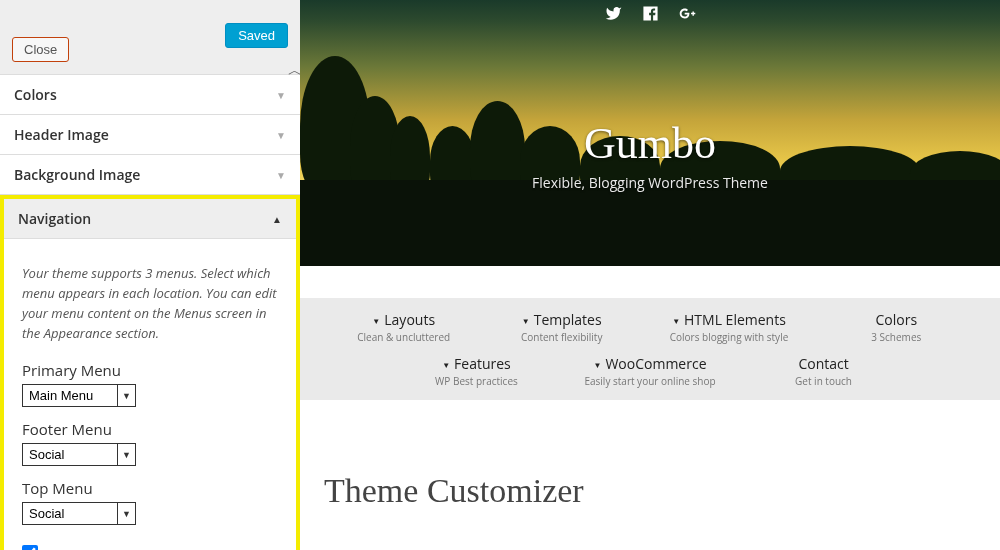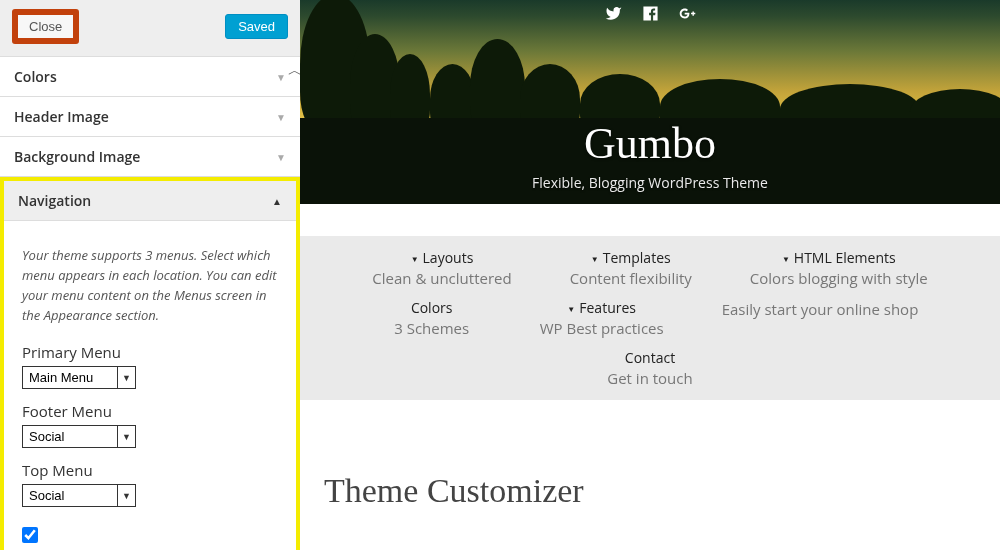--- a/index.html
+++ b/index.html
@@ -3,21 +3,21 @@
 <meta charset="utf-8">
 <style>
 * { box-sizing: border-box; margin: 0; padding: 0; }
 body { font-family: "Open Sans", Helvetica, Arial, sans-serif; font-size: 13px; color: #333; background: #fff; }
 
 .app { display: flex; width: 1000px; height: 550px; overflow: hidden; }
 
 
 .sidebar { width: 300px; background: #eee; display: flex; flex-direction: column; position: relative; }
 .side-header { display: flex; justify-content: space-between; align-items: center; padding: 9px 12px 12px; background: #eee; }
-.btn-close { background: #f7f7f7; border: 6px solid #c2410c; color: #555; padding: 4px 11px; font-size: 13px; cursor: pointer; border-radius: 3px; }
+.btn-close { background: #f7f7f7; border: 1px solid #c2410c; color: #555; padding: 4px 11px; font-size: 13px; cursor: pointer; border-radius: 3px; margin-top: 28px; }
 .btn-saved { background: #00a0d2; border: 1px solid #008ec2; color: #fff; padding: 4px 12px; font-size: 13px; cursor: pointer; border-radius: 3px; }
 
 .accordion { background: #fff; border-top: 1px solid #ddd; }
 .acc-item { border-bottom: 1px solid #ddd; }
 .acc-head { display: flex; justify-content: space-between; align-items: center; padding: 10px 14px 10px 14px; background: #fff; cursor: pointer; font-weight: 600; color: #333; font-size: 14px; }
 .acc-head.expanded { background: #eee; }
 .acc-arrow { color: #aaa; font-size: 10px; }
 .acc-arrow.dark { color: #333; }
 
 .highlight-box { border: 4px solid #f4ec00; margin: 0; background: #fff; }
@@ -43,21 +43,21 @@
 
 .socials { position: absolute; top: 4px; left: 0; right: 0; display: flex; justify-content: center; gap: 20px; color: #fff; font-size: 17px; }
 .socials span { cursor: pointer; }
 .hero-title { position: absolute; top: 118px; left: 0; right: 0; text-align: center; color: #fff; }
 .hero-title h1 { font-family: Georgia, serif; font-size: 44px; font-weight: 400; text-shadow: 0 1px 3px rgba(0,0,0,.6); }
 .hero-title p { font-size: 14px; margin-top: 4px; text-shadow: 0 1px 2px rgba(0,0,0,.6); color: #eaeaea; }
 
 .menubar { background: #eaeaea; padding: 12px 20px; display: flex; flex-wrap: wrap; justify-content: center; column-gap: 58px; row-gap: 10px; }
 .menu-col { text-align: center; min-width: 100px; }
 .menu-top { font-size: 14px; color: #222; font-weight: 400; }
-.menu-sub { font-size: 15px; color: #777; margin-top: 1px; }
+.menu-sub { font-size: 10px; color: #777; margin-top: 1px; }
 .menu-caret { font-size: 8px; margin-right: 4px; vertical-align: 1px; }
 
 .content-area { padding: 40px 24px; }
 .page-title { font-family: Georgia, serif; font-weight: 400; font-size: 34px; color: #444; }
 
 
 .ico { width: 17px; height: 17px; fill: #fff; display: inline-block; }
 </style>
 </head>
 <body>
@@ -192,20 +192,21 @@
       </div>
       <div class="menu-col">
         <div class="menu-top"><span>Colors</span></div>
         <div class="menu-sub">3 Schemes</div>
       </div>
       <div class="menu-col">
         <div class="menu-top"><span class="menu-caret">▼</span><span>Features</span></div>
         <div class="menu-sub">WP Best practices</div>
       </div>
       <div class="menu-col">
+        <div class="menu-top"><span class="menu-caret">▼</span><span>WooCommerce</span></div>
         <div class="menu-sub">Easily start your online shop</div>
       </div>
       <div class="menu-col">
         <div class="menu-top"><span>Contact</span></div>
         <div class="menu-sub">Get in touch</div>
       </div>
     </div>
 
     <div class="content-area">
       <h2 class="page-title">Theme Customizer</h2>

